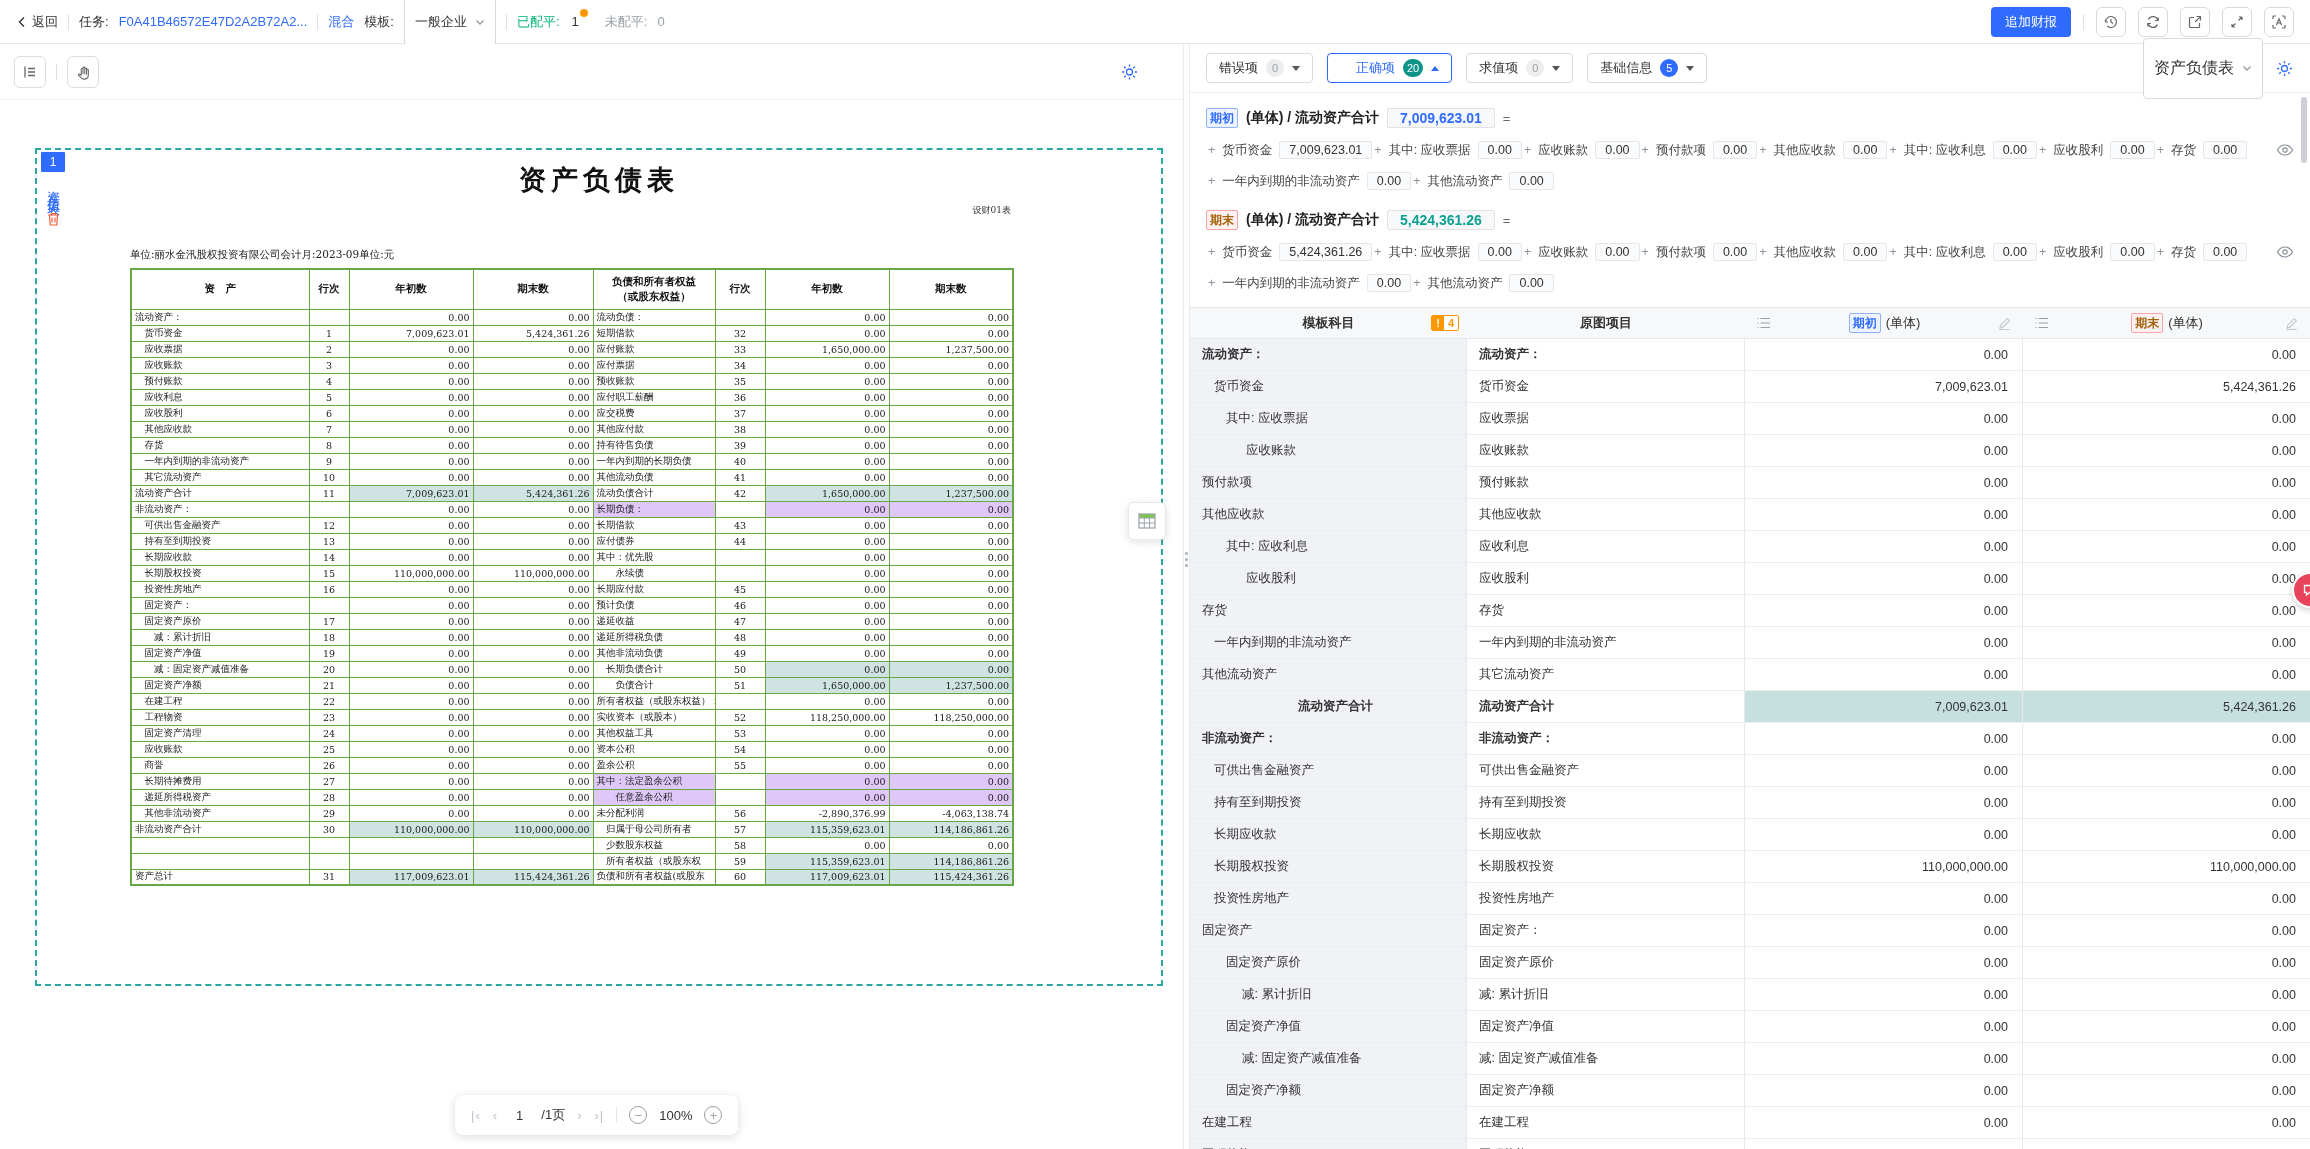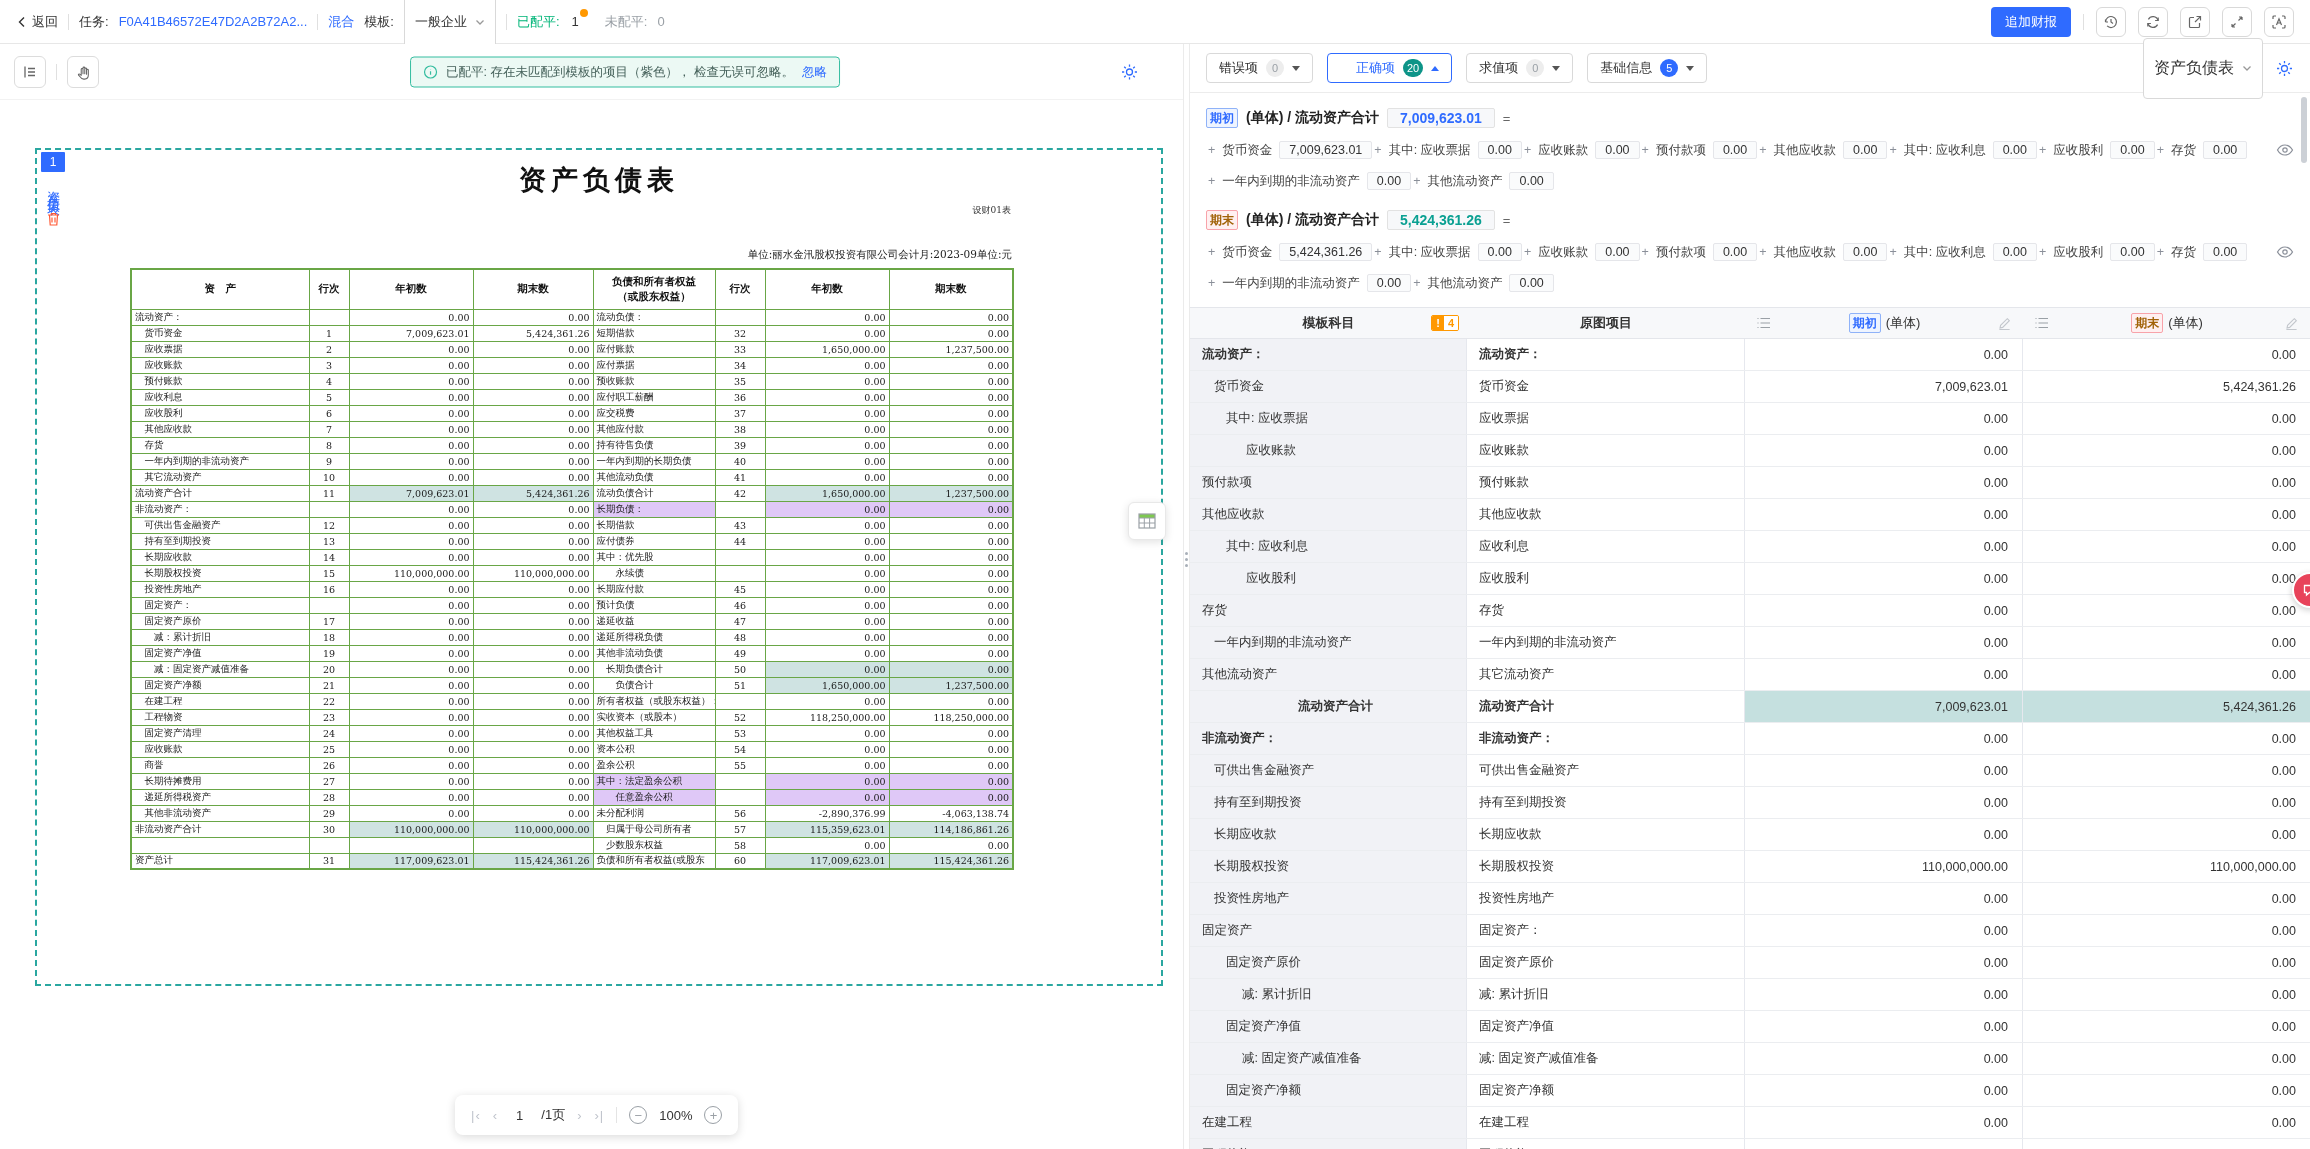--- a/index.html
+++ b/index.html
@@ -51,21 +51,21 @@
   .sheet { position:absolute; left:35px; top:48px; width:1128px; height:838px; background:#fff;
     border:2px dashed #2aa7a0; font-family:"DejaVu Serif","Liberation Serif",serif; }
   .page-tab { position:absolute; left:2px; top:2px; width:28px; display:flex; flex-direction:column; align-items:center; }
   .page-num { width:24px; height:20px; background:#2f6bff; color:#fff; font-size:12px; display:flex;
     align-items:center; justify-content:center; font-family:"Liberation Sans",sans-serif; border-radius:1px; }
   .page-name { writing-mode:vertical-rl; text-orientation:upright; color:#2f6bff; font-size:13px;
     letter-spacing:3px; margin-top:8px; font-family:"Liberation Sans",sans-serif; }
   .trash { margin-top:16px; cursor:pointer; }
   .sheet-title { text-align:center; margin-top:12px; font-size:27px; font-weight:bold; letter-spacing:5px; color:#111; }
   .form-no { position:absolute; right:150px; top:54px; font-size:9px; color:#333; }
-  .sheet-meta { position:absolute; left:93px; width:882px; top:98px; display:flex; justify-content:flex-end;
+  .sheet-meta { position:absolute; left:93px; width:882px; top:98px; display:flex; justify-content:flex-start;
     font-size:10.5px; color:#222; }
   table.bsheet { position:absolute; left:93px; top:118px; width:882px; border-collapse:collapse; table-layout:fixed; }
   table.bsheet th { border:1px solid #69a646; font-size:10.5px; font-weight:bold; text-align:center;
     height:40px; white-space:pre-line; line-height:1.5; color:#111; }
   table.bsheet td { border:1px solid #69a646; height:16px; font-size:9.5px; color:#1a1a1a;
     white-space:nowrap; overflow:hidden; padding:0 3px; }
   table.bsheet { border:2px solid #69a646; }
   td.ln { text-align:center; font-size:9px; }
   td.num { text-align:right; color:#5050c8; font-size:9px; }
   td.num.hl { background:#cfe3e2; }
@@ -219,28 +219,20 @@
           <path d="M3 2.5v11"></path>
           <path d="M6 4.5h7M6 8h7M6 11.5h7"></path>
         </svg>
     </span>
     <span class="vdiv"></span>
     <span class="tool-ic">
       <svg width="16" height="16" viewBox="0 0 18 18" fill="none" stroke="#666" stroke-width="1.2" stroke-linecap="round" stroke-linejoin="round">
           <path d="M7 12V6a1 1 0 0 1 2 0v5M9 11V4.5a1 1 0 0 1 2 0V11M11 11V5.5a1 1 0 0 1 2 0v6M13 11.5V7a1 1 0 0 1 2 0v5.5c0 2.6-1.6 4.5-4.2 4.5h-1c-2 0-3-1-4.4-3L4 12.6c-.5-.7.4-1.8 1.2-1.2L7 12.8"></path>
         </svg>
     </span>
-    <div class="notice">
-      <svg width="15" height="15" viewBox="0 0 15 15" fill="none" stroke="#35bda0" stroke-width="1.2">
-          <circle cx="7.5" cy="7.5" r="6"></circle>
-          <path d="M7.5 6.8v3.4M7.5 4.6v.2"></path>
-        </svg>
-      <span>已配平: 存在未匹配到模板的项目（紫色）， 检查无误可忽略。</span>
-      <a>忽略</a>
-    </div>
     <span class="gearbtn">
       <svg width="19" height="19" viewBox="0 0 19 19" fill="none" stroke="#2f6bff" stroke-width="1.3">
           <circle cx="9.5" cy="9.5" r="3"></circle>
           <path d="M9.5 2v2.2M9.5 14.8V17M2 9.5h2.2M14.8 9.5H17M4.2 4.2l1.6 1.6M13.2 13.2l1.6 1.6M14.8 4.2l-1.6 1.6M5.8 13.2l-1.6 1.6"></path>
         </svg>
     </span>
   </div>
 
   <div class="doc-area">
     <div class="sheet">
@@ -617,20 +609,30 @@
             </tr>
             <tr>
               <td class="lbl"></td>
               <td class="ln"></td>
               <td class="num"></td>
               <td class="num"></td>
               <td class="lbl">　少数股东权益</td>
               <td class="ln">58</td>
               <td class="num">0.00</td>
               <td class="num">0.00</td>
+            </tr>
+            <tr>
+              <td class="lbl"></td>
+              <td class="ln"></td>
+              <td class="num"></td>
+              <td class="num"></td>
+              <td class="lbl">　所有者权益（或股东权</td>
+              <td class="ln">59</td>
+              <td class="num hl">115,359,623.01</td>
+              <td class="num hl">114,186,861.26</td>
             </tr>
             <tr>
               <td class="lbl">资产总计</td>
               <td class="ln">31</td>
               <td class="num hl">117,009,623.01</td>
               <td class="num hl">115,424,361.26</td>
               <td class="lbl">负债和所有者权益(或股东</td>
               <td class="ln">60</td>
               <td class="num hl">117,009,623.01</td>
               <td class="num hl">115,424,361.26</td>

